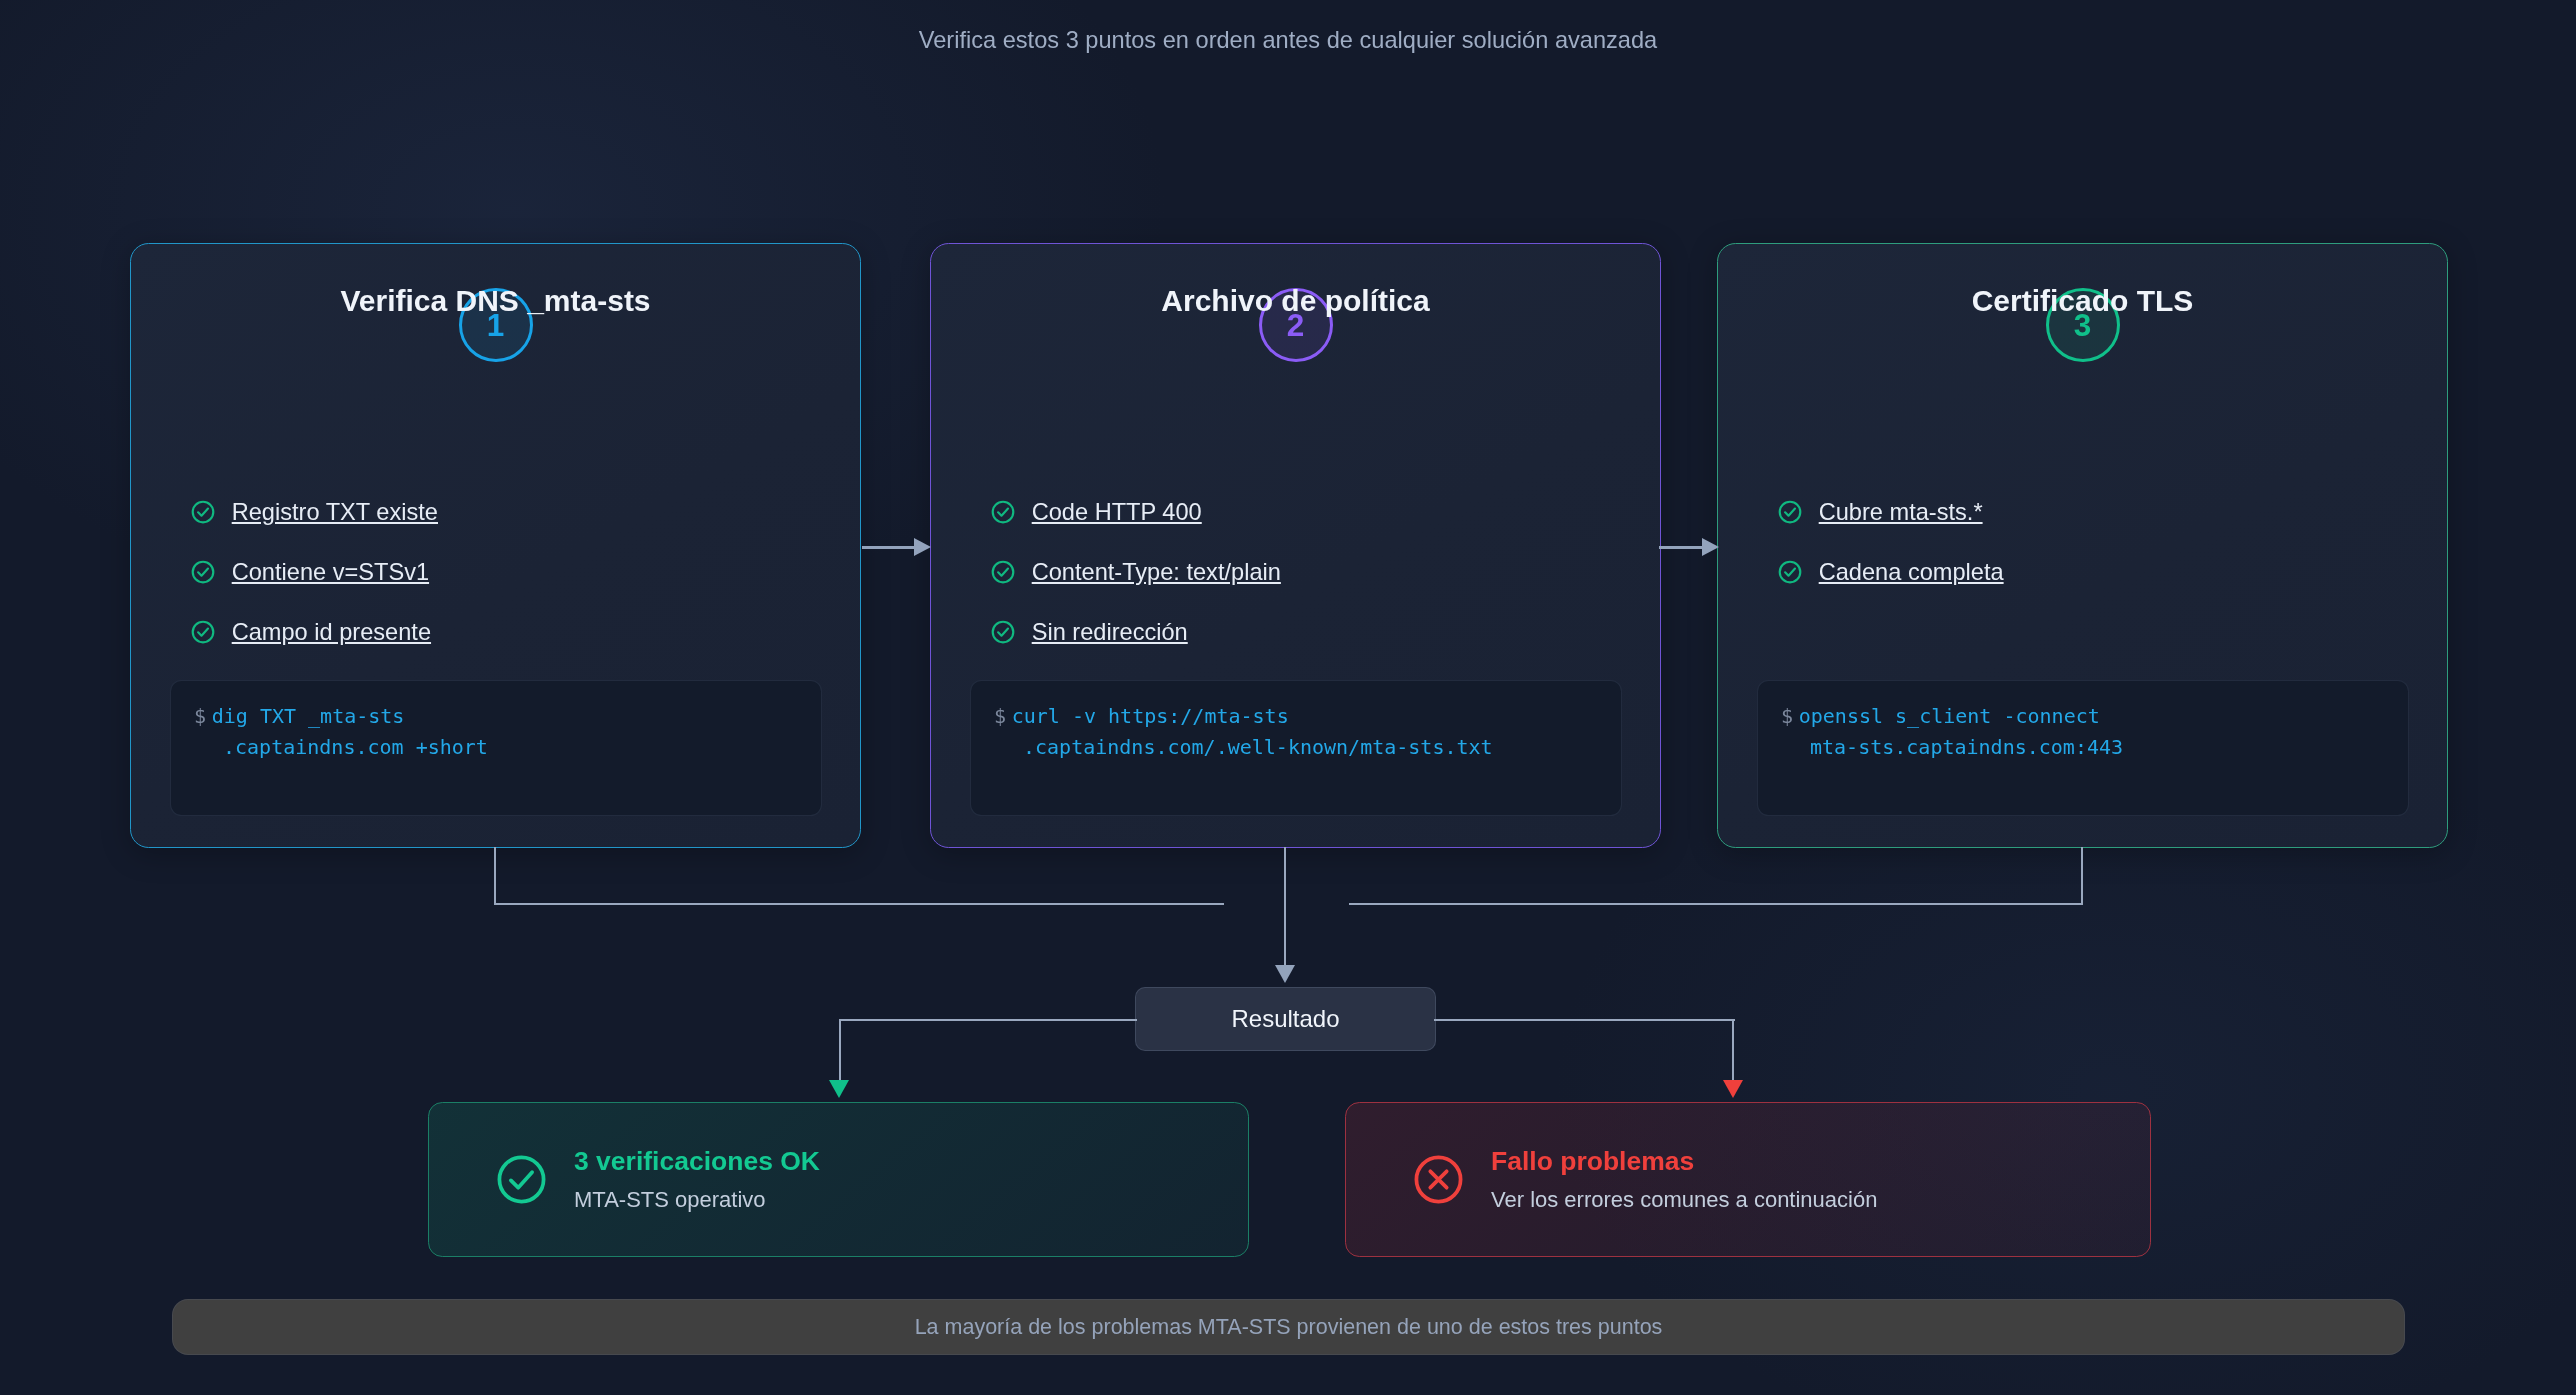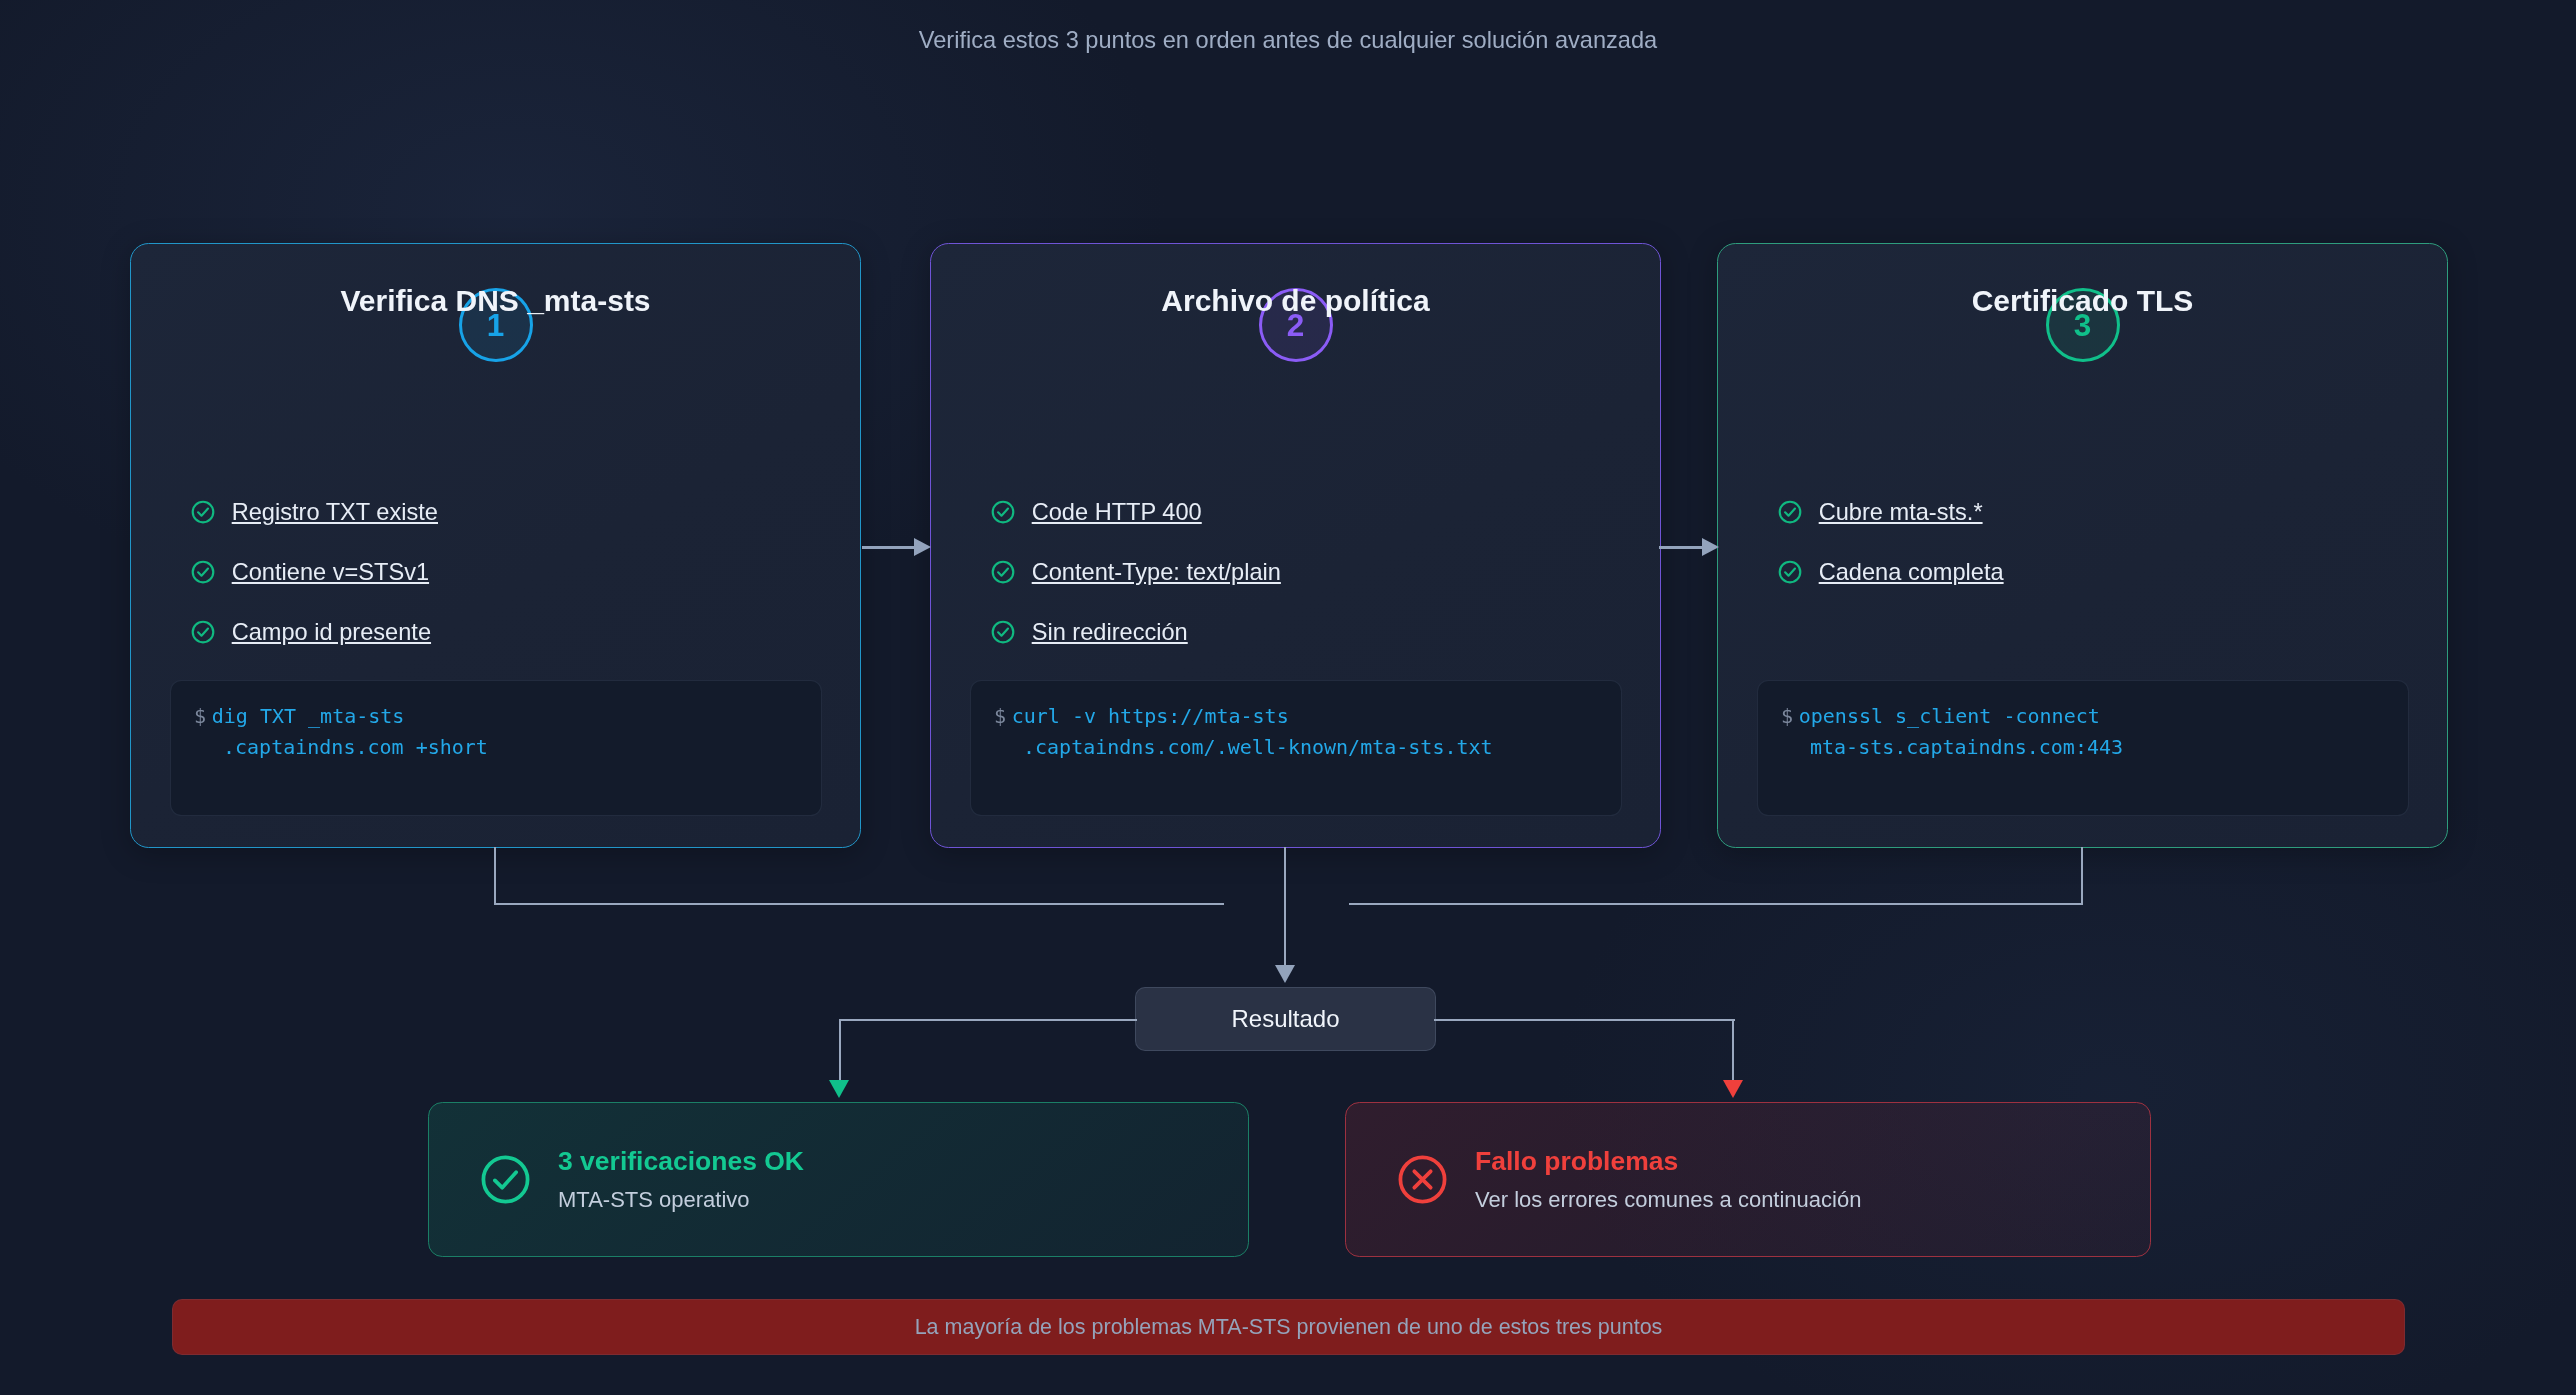--- a/index.html
+++ b/index.html
@@ -166,21 +166,21 @@
 
   
   .outcome {
     position: absolute;
     top: 1102px;
     height: 155px;
     border-radius: 14.3px;
     border: 1.8px solid;
     display: flex;
     align-items: center;
-    padding-left: 50px;
+    padding-left: 66px;
     gap: 26px;
   }
   .outcome.ok {
     left: 428px; width: 821px;
     border-color: #1b7f66;
     background: linear-gradient(140deg, rgba(16,130,100,0.22), rgba(16,120,95,0.10));
   }
   .outcome.fail {
     left: 1345px; width: 806px;
     border-color: #9e3140;
@@ -193,22 +193,22 @@
   .outcome.fail .outcome-title { color: #f0403c; }
   .outcome-sub { font-size: 22px; color: #c3cedd; }
 
   
   .footer-bar {
     position: absolute;
     left: 172px;
     top: 1299px;
     width: 2233px;
     height: 56px;
-    border-radius: 10px;
-    background: #7f1d1d;
+    border-radius: 16px;
+    background: #404040;
     border: 1.1px solid rgba(120,140,175,0.13);
     display: flex;
     align-items: center;
     justify-content: center;
   }
   .footer-text { font-size: 21.5px; color: #95a3ba; }
 </style>
 </head>
 <body>
 

